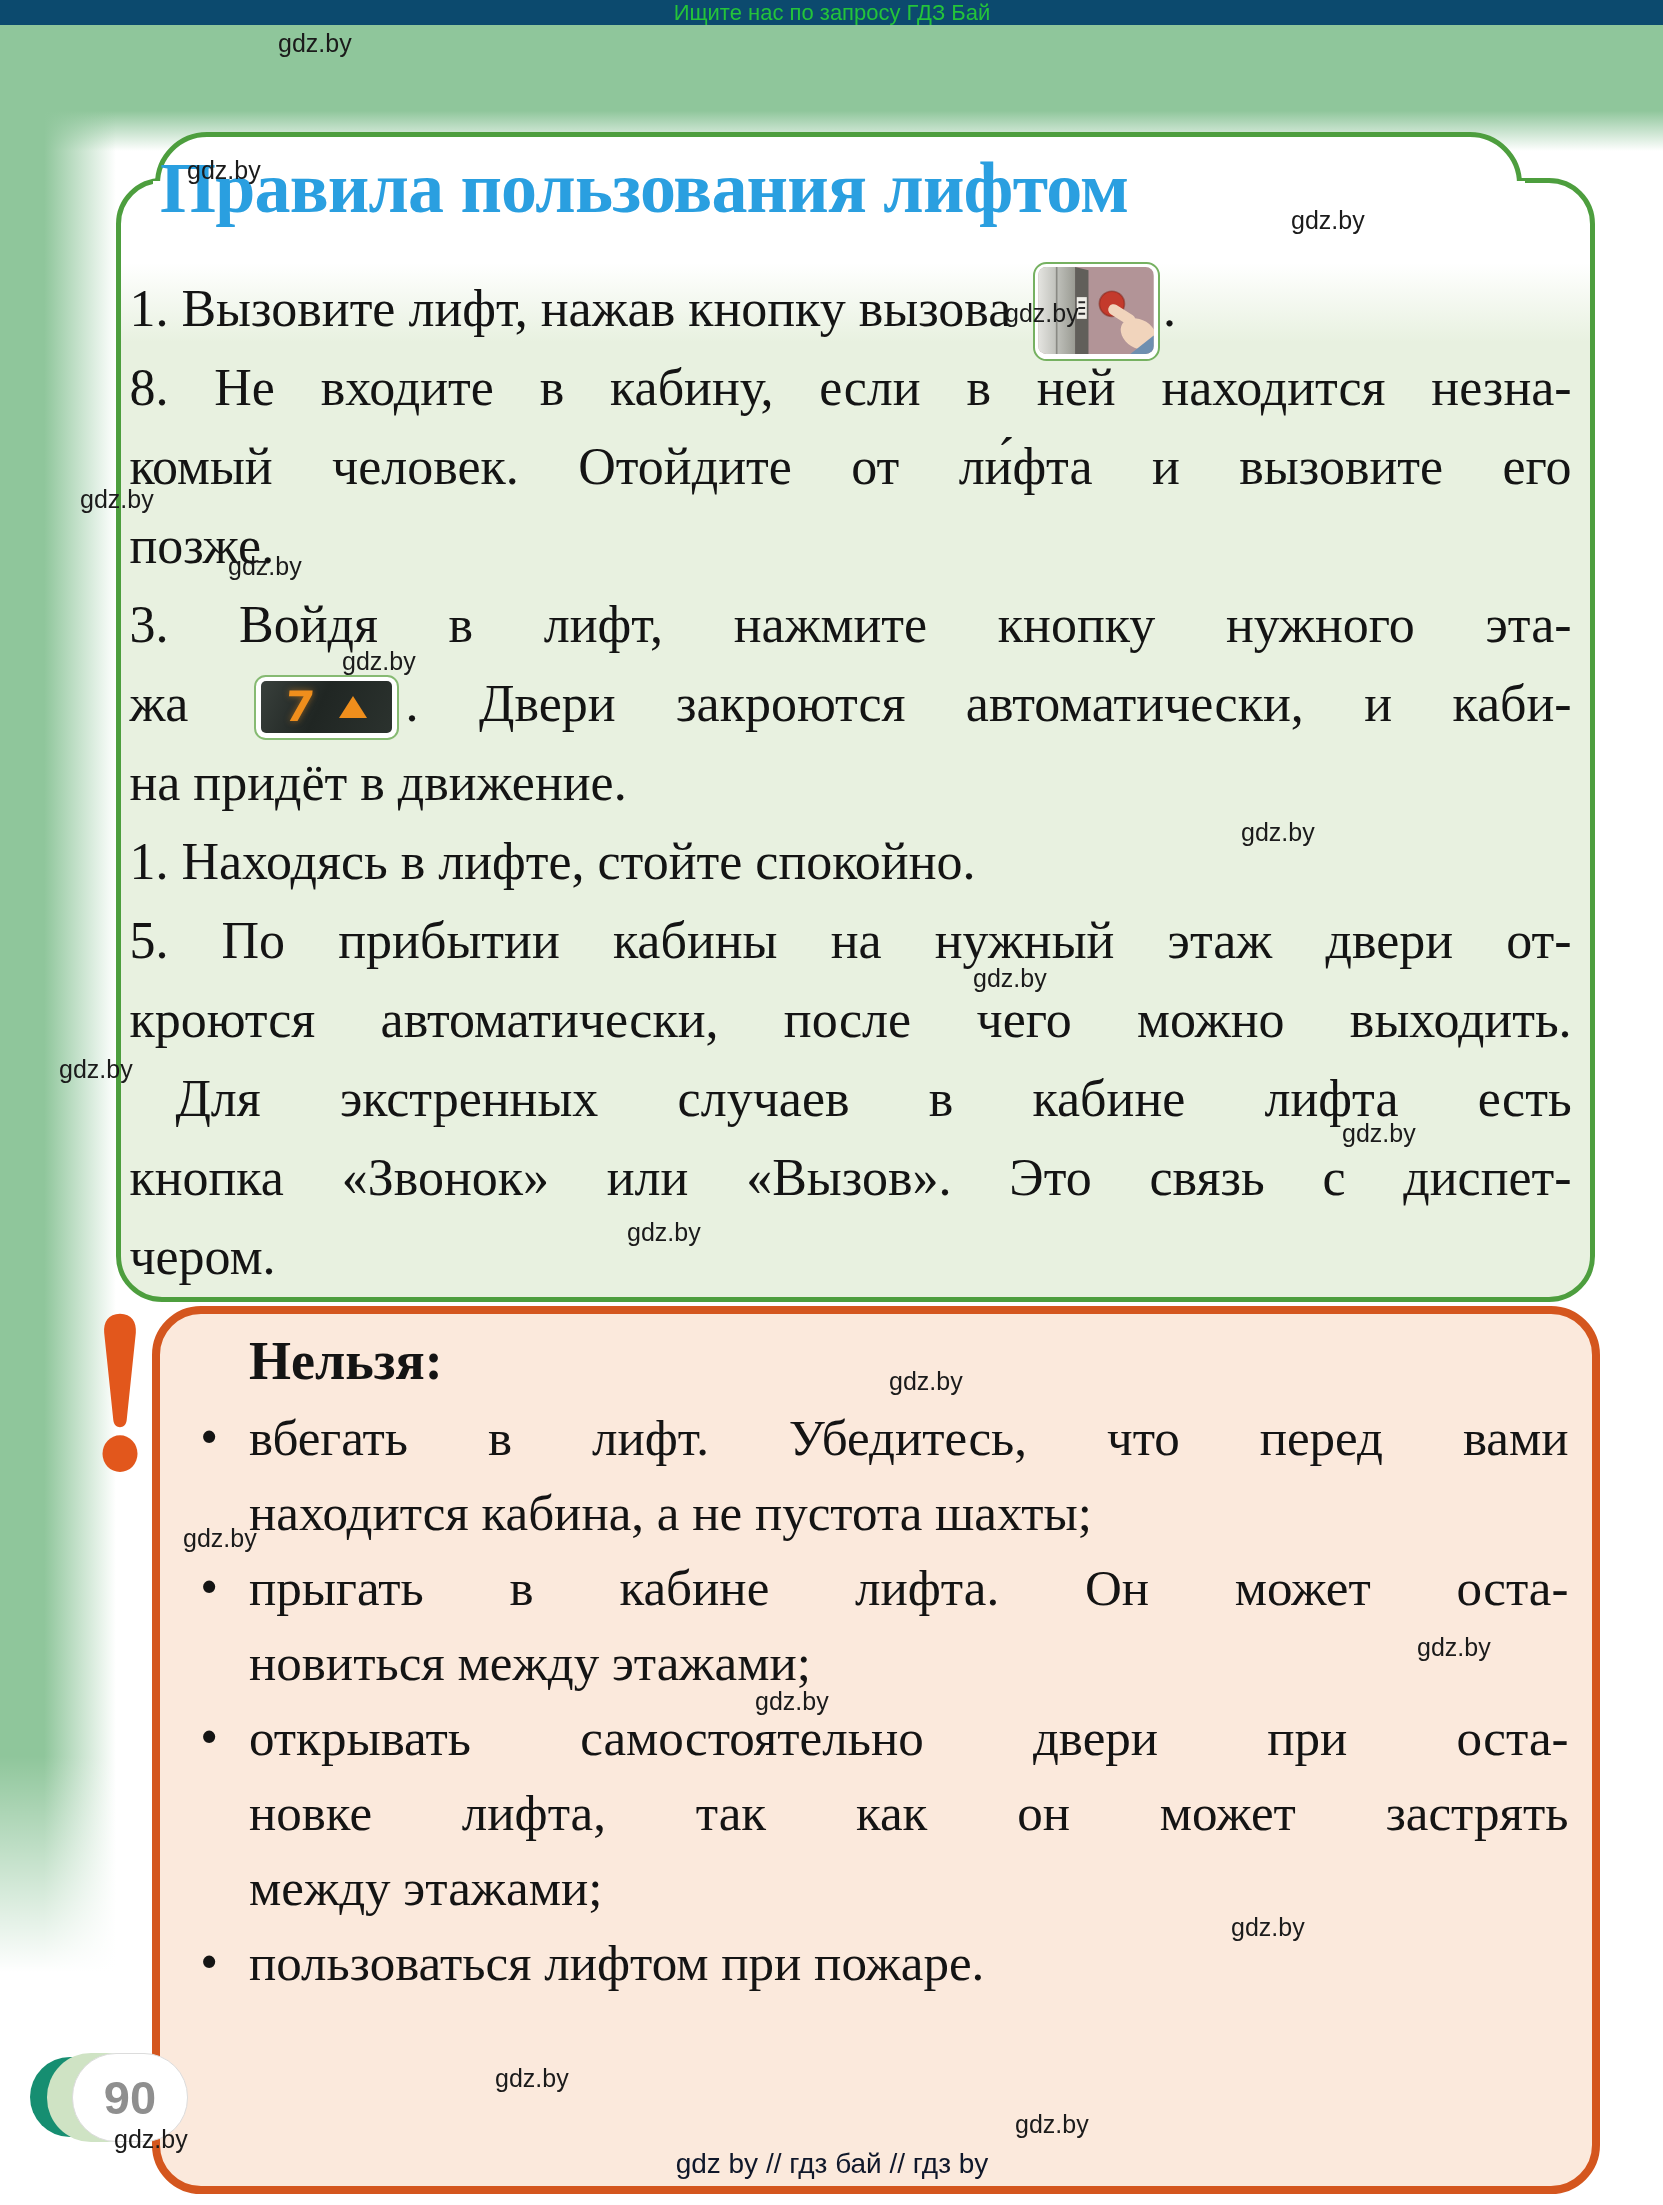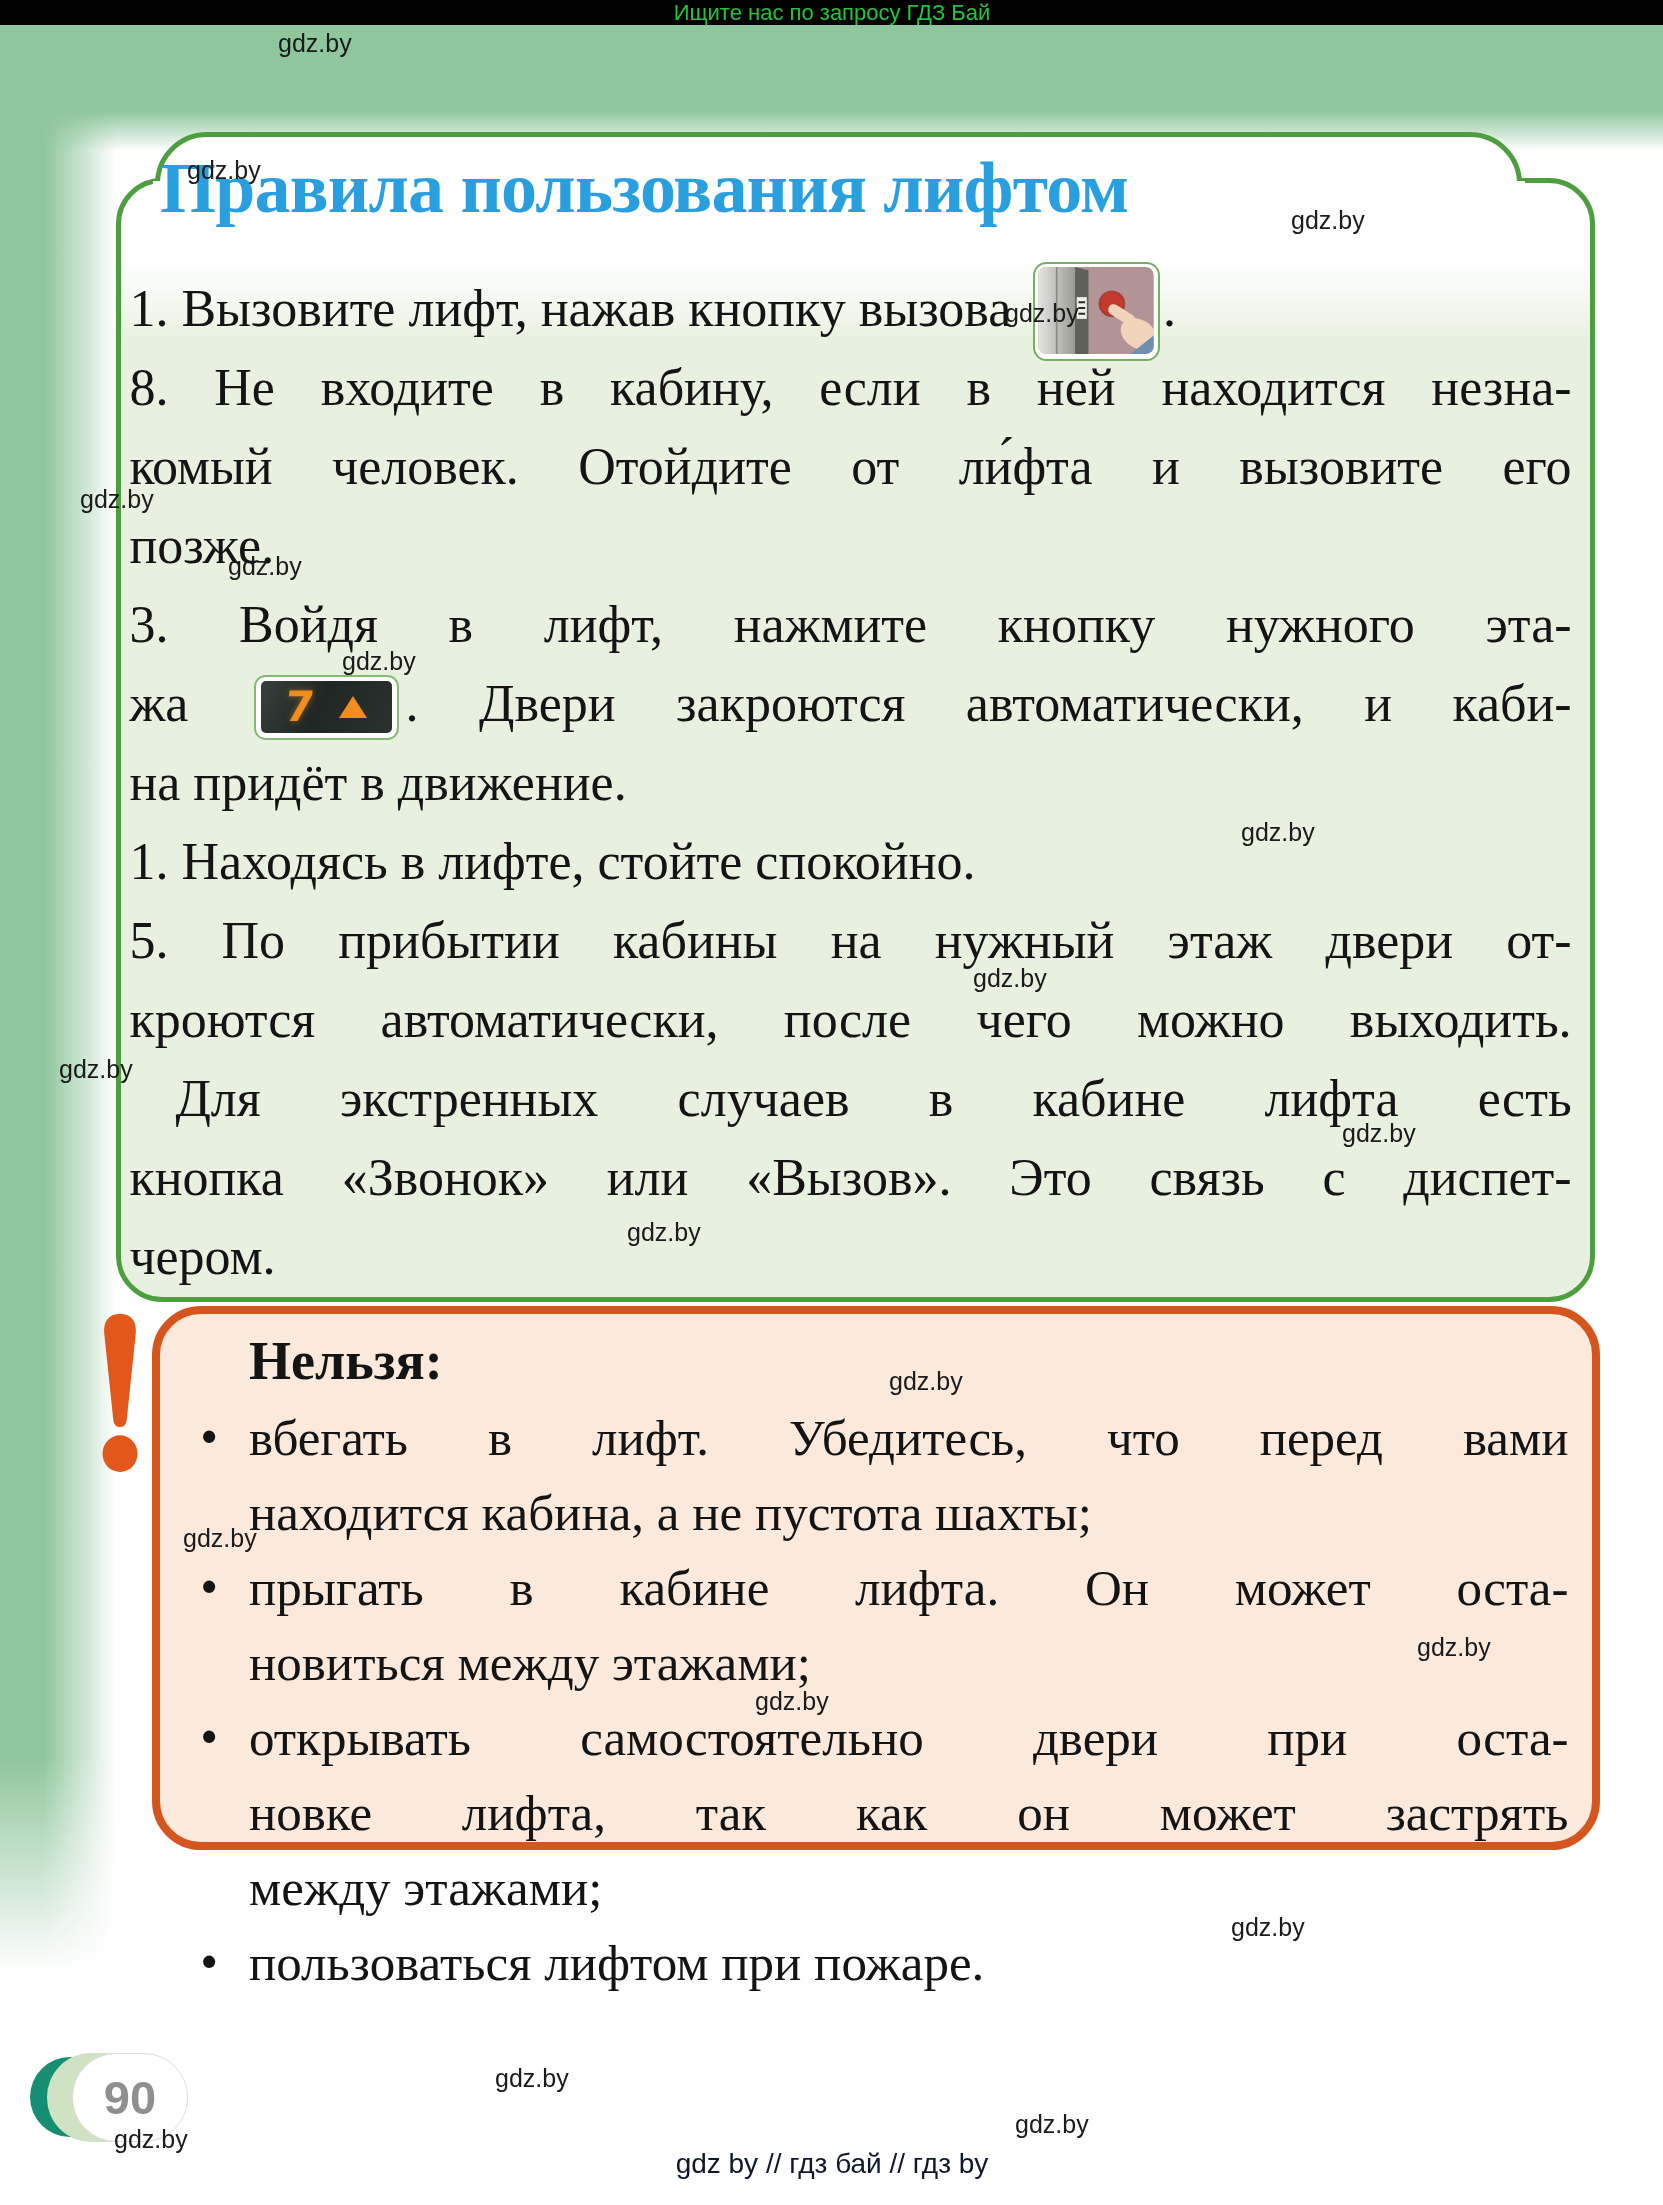--- a/index.html
+++ b/index.html
@@ -1,21 +1,21 @@
 <!DOCTYPE html>
 <html lang="ru" style="font-size:13.4px"><head>
 <meta charset="utf-8">
 <style>
   html,body{margin:0;padding:0;}
   body{
     width:1664px;height:2205px;position:relative;overflow:hidden;background:#ffffff;
     font-family:"Liberation Serif","DejaVu Serif",serif;color:#141414;
   }
   .top-banner{position:absolute;left:0;top:0;width:100%;height:25px;text-align:center;
-    font-family:"Liberation Sans","DejaVu Sans",sans-serif;font-size:22px;line-height:25px;color:#24c43a;background:#000000;}
+    font-family:"Liberation Sans","DejaVu Sans",sans-serif;font-size:22px;line-height:25px;color:#24c43a;background:#0c4a6e;}
   .green-band{position:absolute;left:0;top:25px;width:100%;height:126px;
     background:linear-gradient(180deg,#8fc69b 0,#8fc69b 68%,rgba(143,198,155,0) 100%);}
   .green-strip{position:absolute;left:0;top:25px;width:116px;height:1966px;
     background:linear-gradient(90deg,#8fc69b 0,#8fc69b 38%,rgba(143,198,155,0) 100%);}
   .green-strip::after{content:"";position:absolute;left:0;bottom:0;width:100%;height:235px;
     background:linear-gradient(180deg,rgba(255,255,255,0),#ffffff 92%);}
 
   .rules-box{position:absolute;left:116px;top:178px;width:1479px;height:1124px;box-sizing:border-box;
     border:5.9px solid #4d9e3e;border-radius:46px;
     background:linear-gradient(180deg,#ffffff 0,#ffffff 80px,#e8f1e0 159px,#e8f1e0 100%);z-index:1;}
@@ -34,21 +34,21 @@
   .call-img svg{display:block;width:116px;height:87px;border-radius:8.4px;}
 
   .floor-display{display:inline-block;background:#fff;border:2.5px solid #86ba72;border-radius:11.7px;
     padding:4.2px 5px;vertical-align:middle;margin:-15px 6.7px -11.7px 5px;}
   .fd-screen{display:flex;width:131px;height:52px;border-radius:5px;align-items:center;justify-content:center;gap:25px;
     background:linear-gradient(115deg,#39403c 0,#202623 45%,#2b322e 100%);}
   .fd-num{font-family:"DejaVu Sans",sans-serif;font-weight:bold;font-size:42px;line-height:1;color:#ef8e1c;
     transform:skewX(-6deg);text-shadow:0 0 5.9px rgba(239,142,28,.5);}
   .fd-tri{width:0;height:0;border-left:14.3px solid transparent;border-right:14.3px solid transparent;border-bottom:22px solid #ef8e1c;}
 
-  .warning-box{position:absolute;left:152px;top:1306px;width:1448px;height:544px;box-sizing:border-box;
+  .warning-box{position:absolute;left:152px;top:1306px;width:1448px;height:888px;box-sizing:border-box;
     border:8.4px solid #d4561e;border-radius:49px;background:#fbe9dc;}
   .warn-content{position:absolute;left:25px;right:23.5px;top:6.7px;}
   .warn-head{font-size:54px;font-weight:bold;line-height:80px;margin-left:64px;}
   .brow{display:flex;}
   .bdot{flex:0 0 64px;padding-left:11.7px;box-sizing:border-box;font-size:42px;line-height:75px;
     font-family:"DejaVu Sans",sans-serif;}
   .blines{flex:1;}
   .wline{font-size:51px;line-height:75px;}
 
   .excl{position:absolute;left:100px;top:1310px;width:40px;height:164px;z-index:3;}

